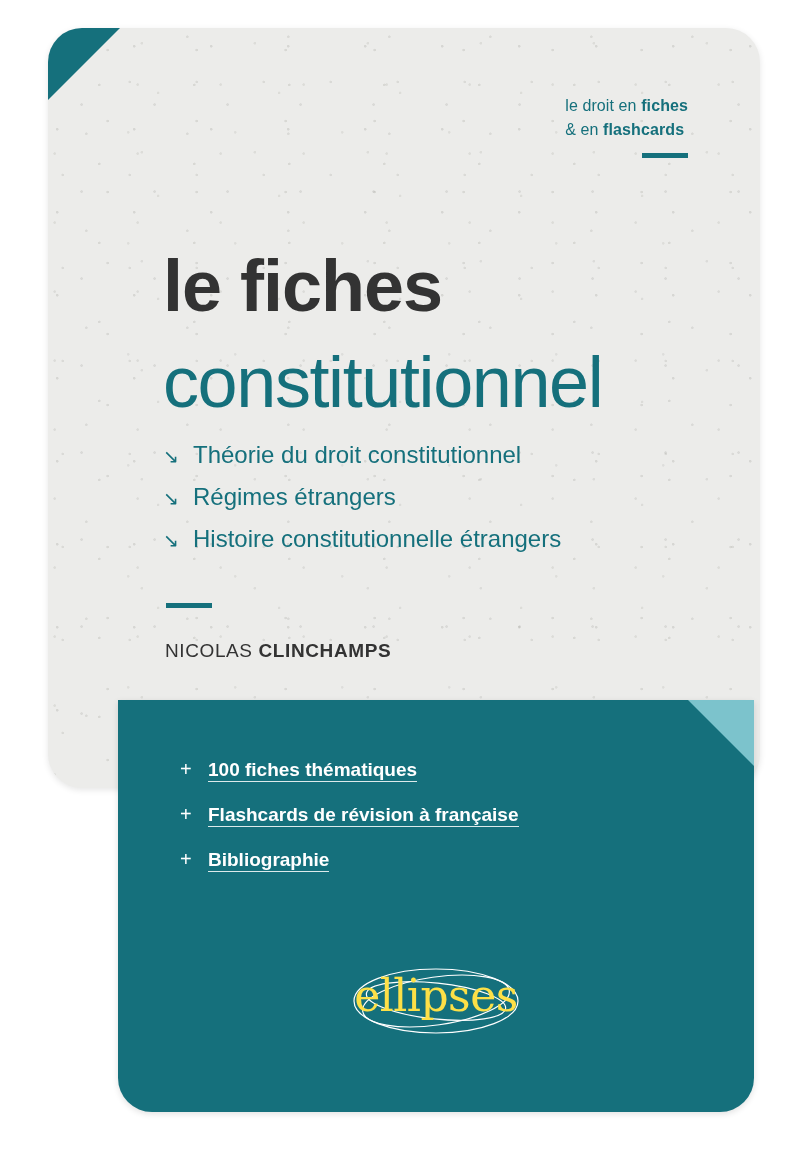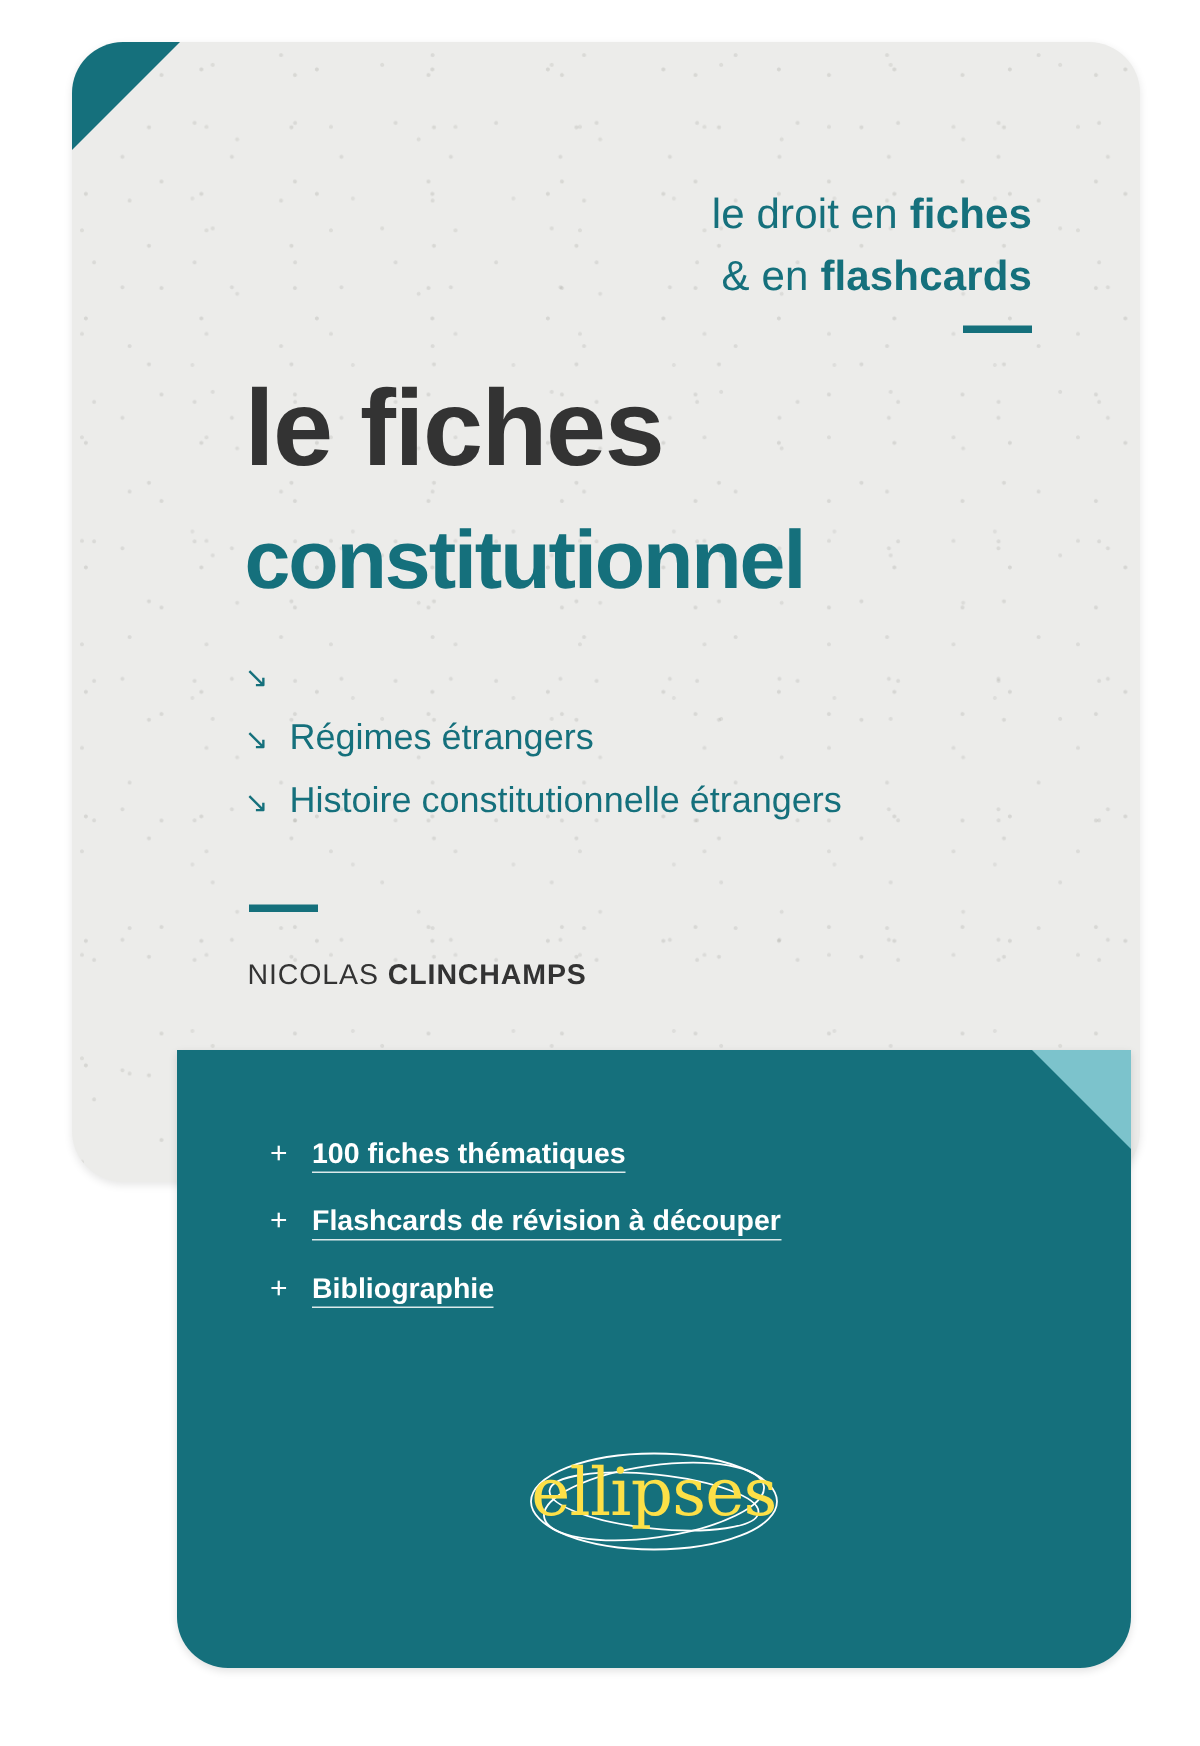--- a/index.html
+++ b/index.html
@@ -63,24 +63,24 @@
     top: 0;
     width: 0;
     height: 0;
     border-top: 72px solid #15707c;
     border-right: 72px solid transparent;
   }
 
   .eyebrow {
     position: absolute;
     right: 72px;
-    top: 94px;
-    text-align: right;
+    top: 66px;
+    text-align: left;
     color: #15707c;
-    font-size: 28px;
+    font-size: 16px;
     line-height: 1.48;
     font-weight: 400;
     letter-spacing: .1px;
   }
   .eyebrow b { font-weight: 700; }
   .eyebrow .rule {
     margin-top: 12px;
     margin-left: auto;
     width: 46px;
     height: 5px;
@@ -94,23 +94,23 @@
     font-size: 72px;
     line-height: 1.0;
     font-weight: 700;
     color: #333333;
     letter-spacing: -1px;
   }
   .title-teal {
     position: absolute;
     left: 115px;
     top: 318px;
-    font-size: 55px;
+    font-size: 72px;
     line-height: 1.0;
-    font-weight: 700;
+    font-weight: 400;
     color: #15707c;
     letter-spacing: -1.4px;
   }
 
   .topics {
     position: absolute;
     left: 115px;
     top: 415px;
     list-style: none;
     margin: 0;
@@ -243,20 +243,21 @@
       </div>
       <div class="rule"></div>
     </div>
 
     <div class="title-dark">le fiches</div>
     <div class="title-teal">constitutionnel</div>
 
     <ul class="topics">
       <li>
         <span class="arrow">↘</span>
+        <span>Théorie du droit constitutionnel</span>
       </li>
       <li>
         <span class="arrow">↘</span>
         <span>Régimes étrangers</span>
       </li>
       <li>
         <span class="arrow">↘</span>
         <span>Histoire constitutionnelle étrangers</span>
       </li>
     </ul>
@@ -271,21 +272,21 @@
   <div class="teal-card">
     <div class="fold-top-right"></div>
 
     <ul class="features">
       <li>
         <span class="plus">+</span>
         <span class="txt">100 fiches thématiques</span>
       </li>
       <li>
         <span class="plus">+</span>
-        <span class="txt">Flashcards de révision à découper</span>
+        <span class="txt">Flashcards de révision à française</span>
       </li>
       <li>
         <span class="plus">+</span>
         <span class="txt">Bibliographie</span>
       </li>
     </ul>
 
     <div class="logo">
       <svg width="200" height="110" viewBox="0 0 200 110" aria-hidden="true">
         <ellipse cx="100" cy="55" rx="82" ry="32" fill="none" stroke="#ffffff" stroke-width="1.2"></ellipse>

